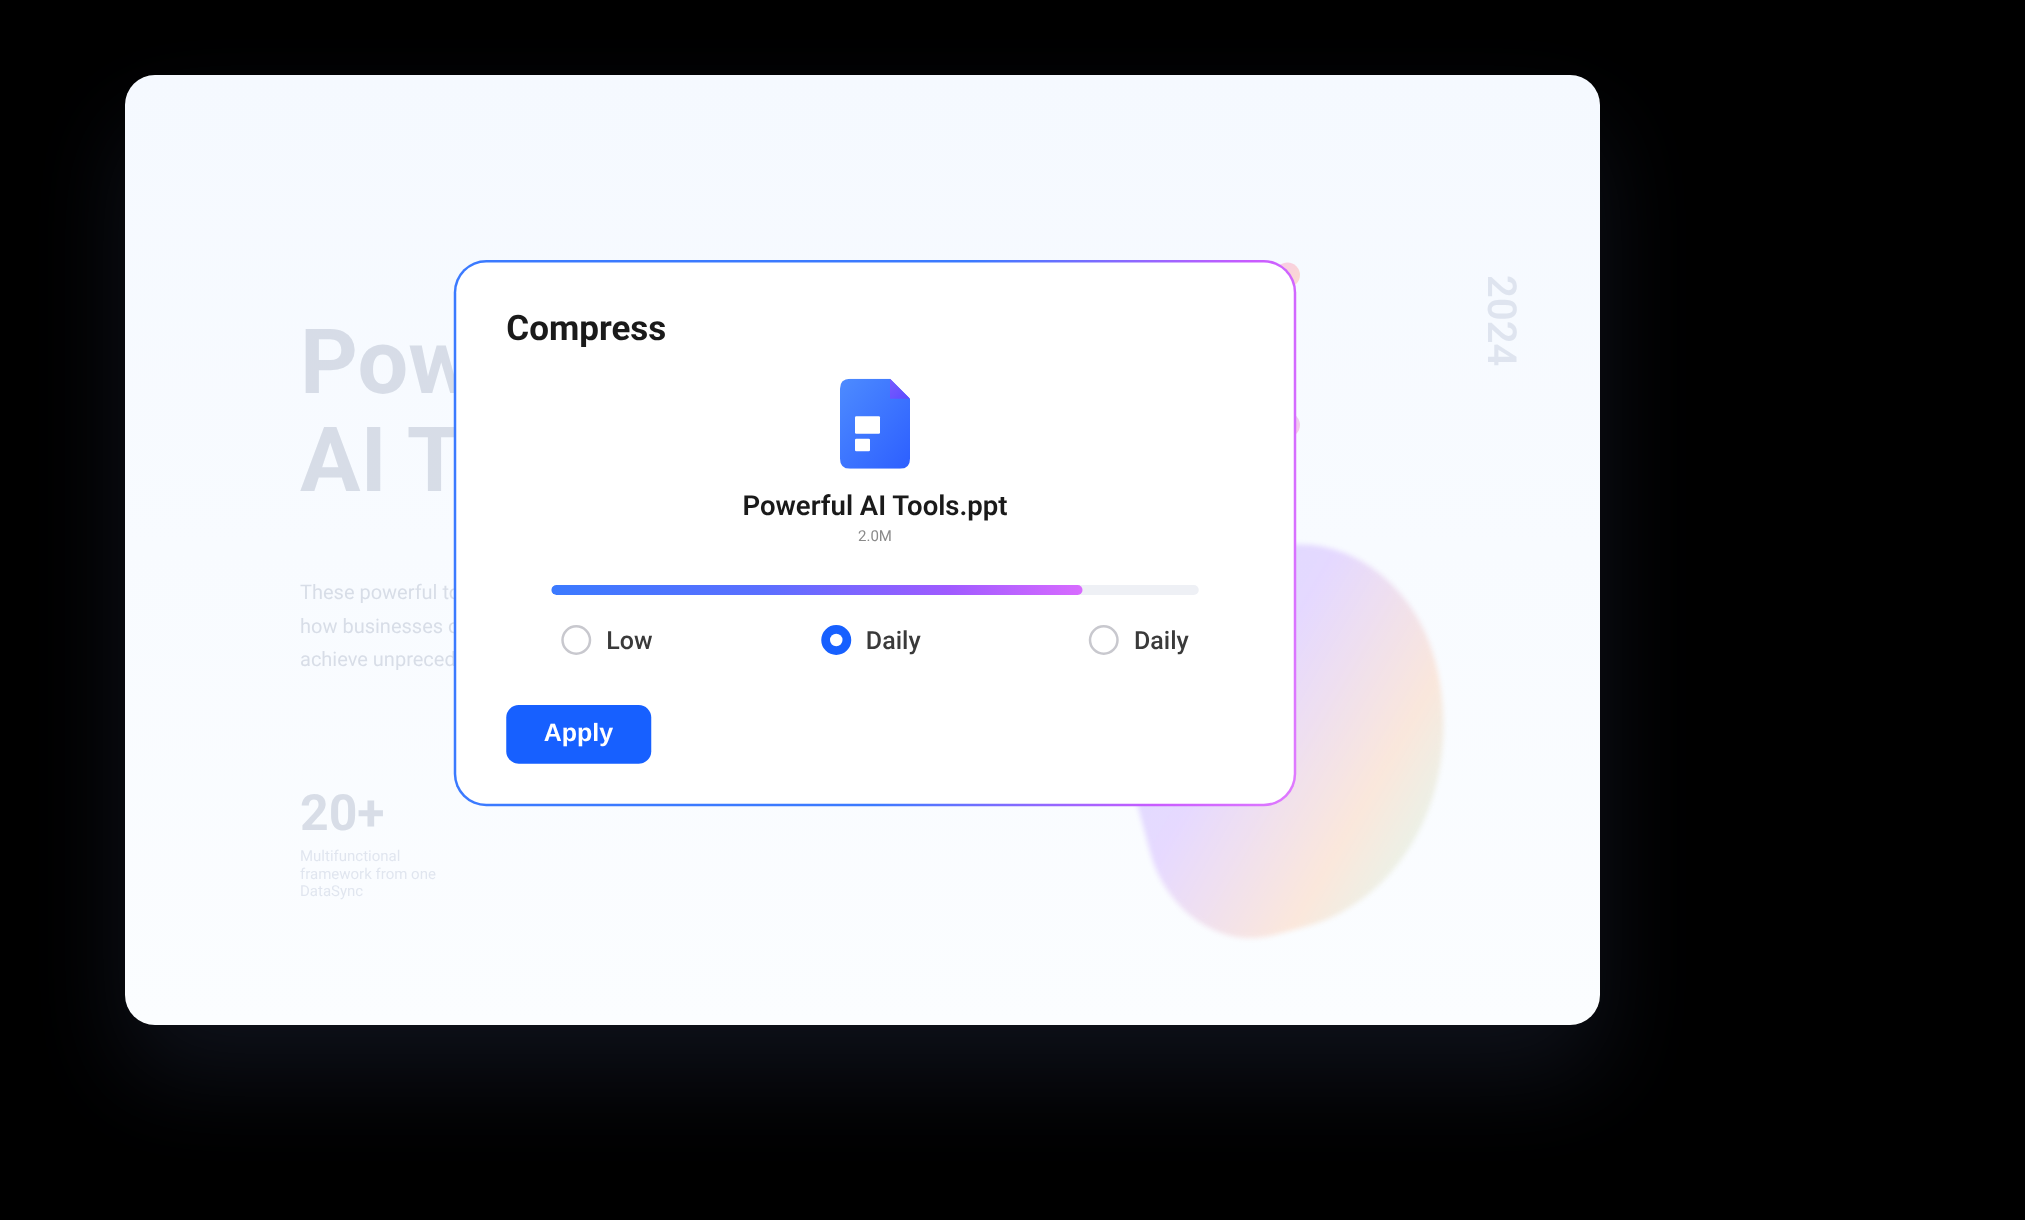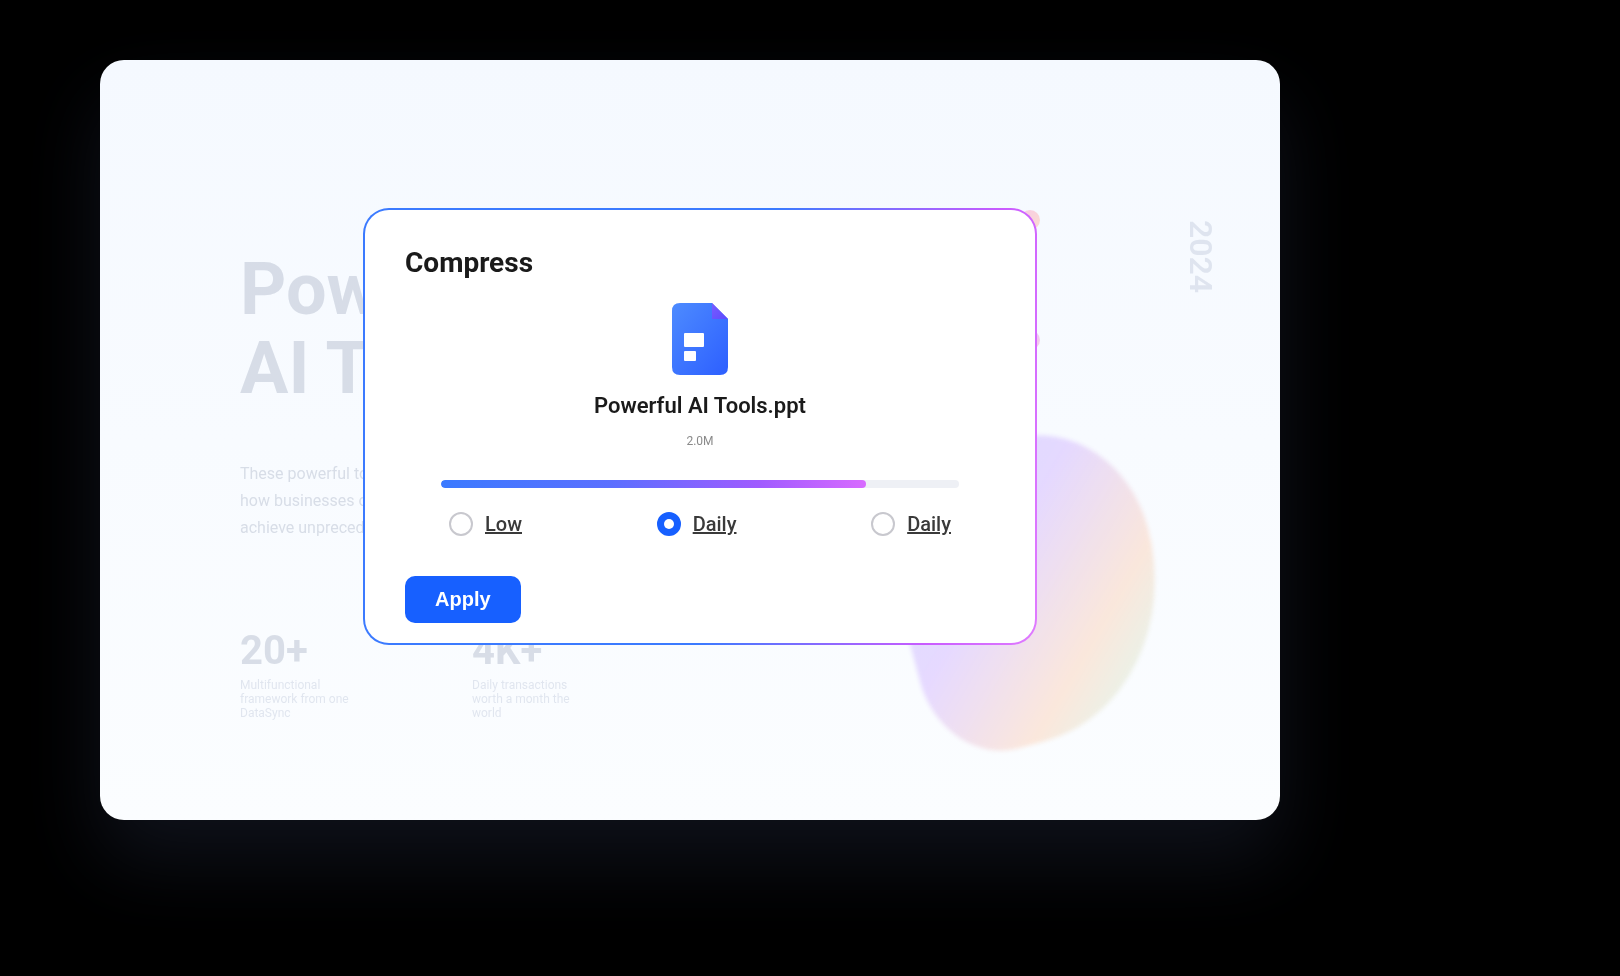--- a/index.html
+++ b/index.html
@@ -124,21 +124,21 @@
       border-radius: 50%;
     }
     
     .modal {
       position: absolute;
       left: 365px;
       top: 210px;
       width: 670px;
       background: #fef9c3;
       border-radius: 24px;
-      padding: 36px 40px 20px 40px;
+      padding: 36px 40px 32px 40px;
       z-index: 10;
     }
     
     .modal::before {
       content: '';
       position: absolute;
       inset: -2px;
       border-radius: 26px;
       background: linear-gradient(100deg, #3b7aff 0%, #3b7aff 55%, #c95bff 85%, #e07bff 100%);
       z-index: -1;
@@ -176,21 +176,21 @@
       width: 56px;
       height: 72px;
       margin-bottom: 18px;
       position: relative;
     }
     
     .file-name {
       font-size: 22px;
       font-weight: 600;
       color: #1a1a1a;
-      margin-bottom: 16px;
+      margin-bottom: 4px;
     }
     
     .file-size {
       font-size: 12px;
       color: #8a8a8a;
     }
     
     .slider-container {
       margin: 0 36px 24px 36px;
     }
@@ -248,21 +248,20 @@
       width: 10px;
       height: 10px;
       background: #ffffff;
       border-radius: 50%;
     }
     
     .option-label {
       font-size: 20px;
       color: #3a3a3a;
       font-weight: 500;
-      text-decoration: underline;
     }
     
     .button-row {
       display: flex;
     }
     
     .apply-button {
       background: #1760ff;
       color: #ffffff;
       border: none;
@@ -280,24 +279,20 @@
   <div class="bg-content">
     <div class="bg-title">
       <div>Powerful</div>
       <div>AI Tools</div>
     </div>
     <div class="bg-paragraph">These powerful tools are driving a fundamental shift in how businesses operate, harnessing technology to achieve unprecedented levels of innovation.</div>
     <div class="bg-stats">
       <div>
         <div class="bg-stat-value">20+</div>
         <div class="bg-stat-label">Multifunctional framework from one DataSync</div>
-      </div>
-      <div>
-        <div class="bg-stat-value">4K+</div>
-        <div class="bg-stat-label">Daily transactions worth a month the world</div>
       </div>
     </div>
     <div class="bg-year">2024</div>
     <div class="bg-image-area">
       <div class="bg-dots">
         <div class="bg-dot" style="top:0; background:linear-gradient(135deg,#ff5bb0,#ff9b5b);"></div>
         <div class="bg-dot" style="top:60px; left:-20px; background:linear-gradient(135deg,#5bffd0,#5b9bff);"></div>
         <div class="bg-dot" style="top:120px; background:linear-gradient(135deg,#a05bff,#ff5bb0);"></div>
       </div>
       <div class="bg-abstract-shape"></div>

